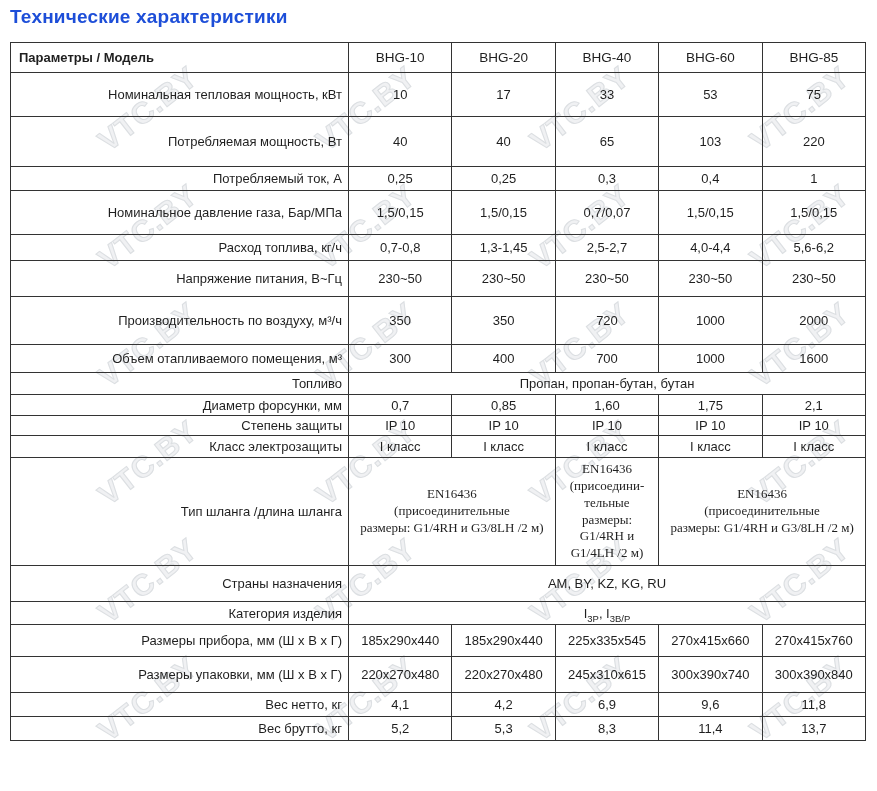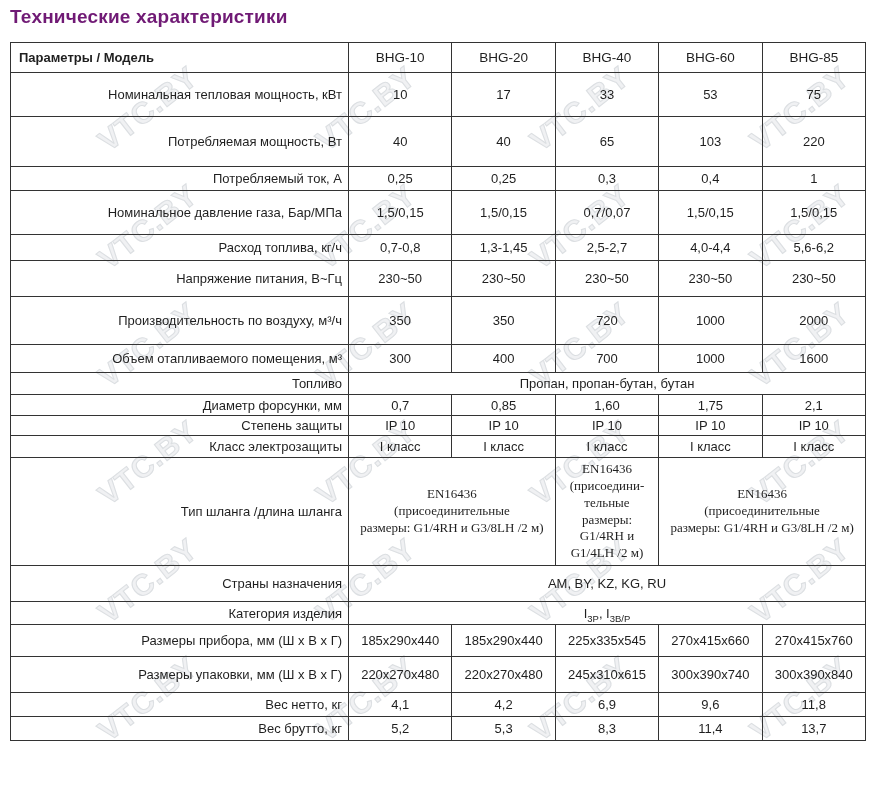--- a/index.html
+++ b/index.html
@@ -14,21 +14,21 @@
     height: 791px;
     background: #ffffff;
     overflow: hidden;
   }
   .page-title {
     position: absolute;
     left: 10px;
     top: 6px;
     font-size: 19px;
     font-weight: bold;
-    color: #701a75;
+    color: #1d4ed8;
     letter-spacing: 0.2px;
   }
   
   .wm-layer {
     position: absolute;
     inset: 0;
     z-index: 0;
     pointer-events: none;
   }
   .wm {

